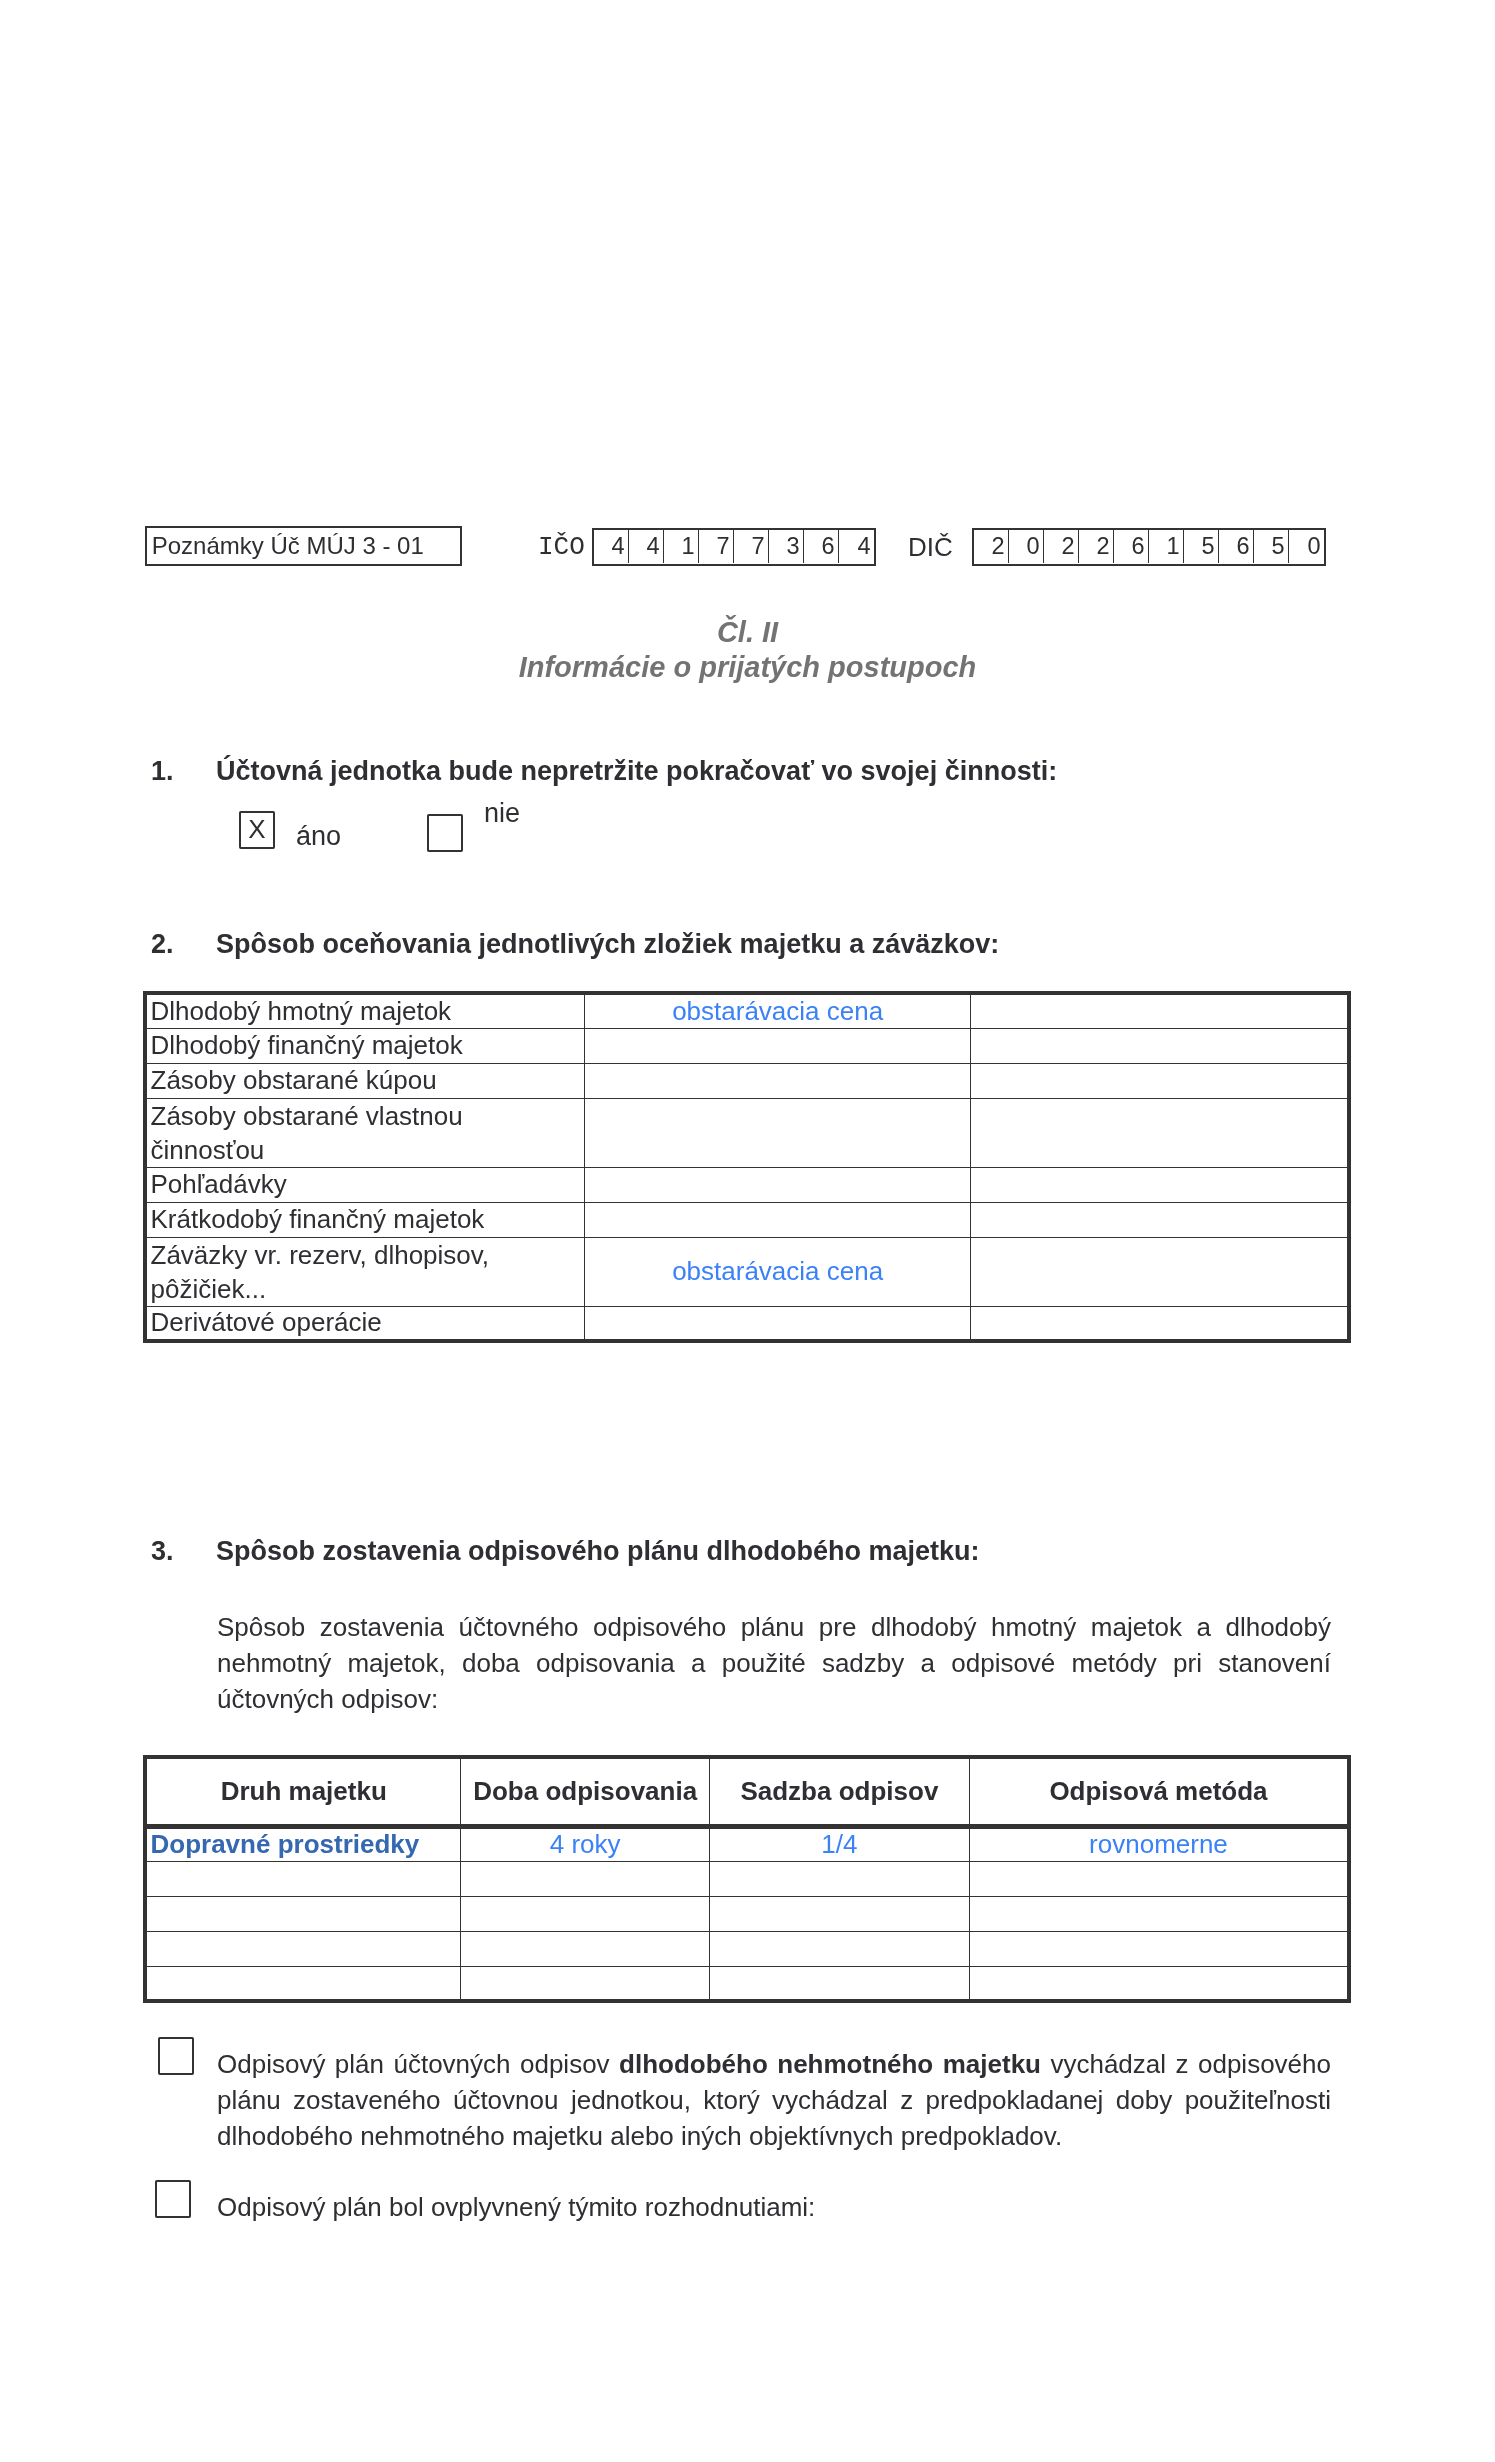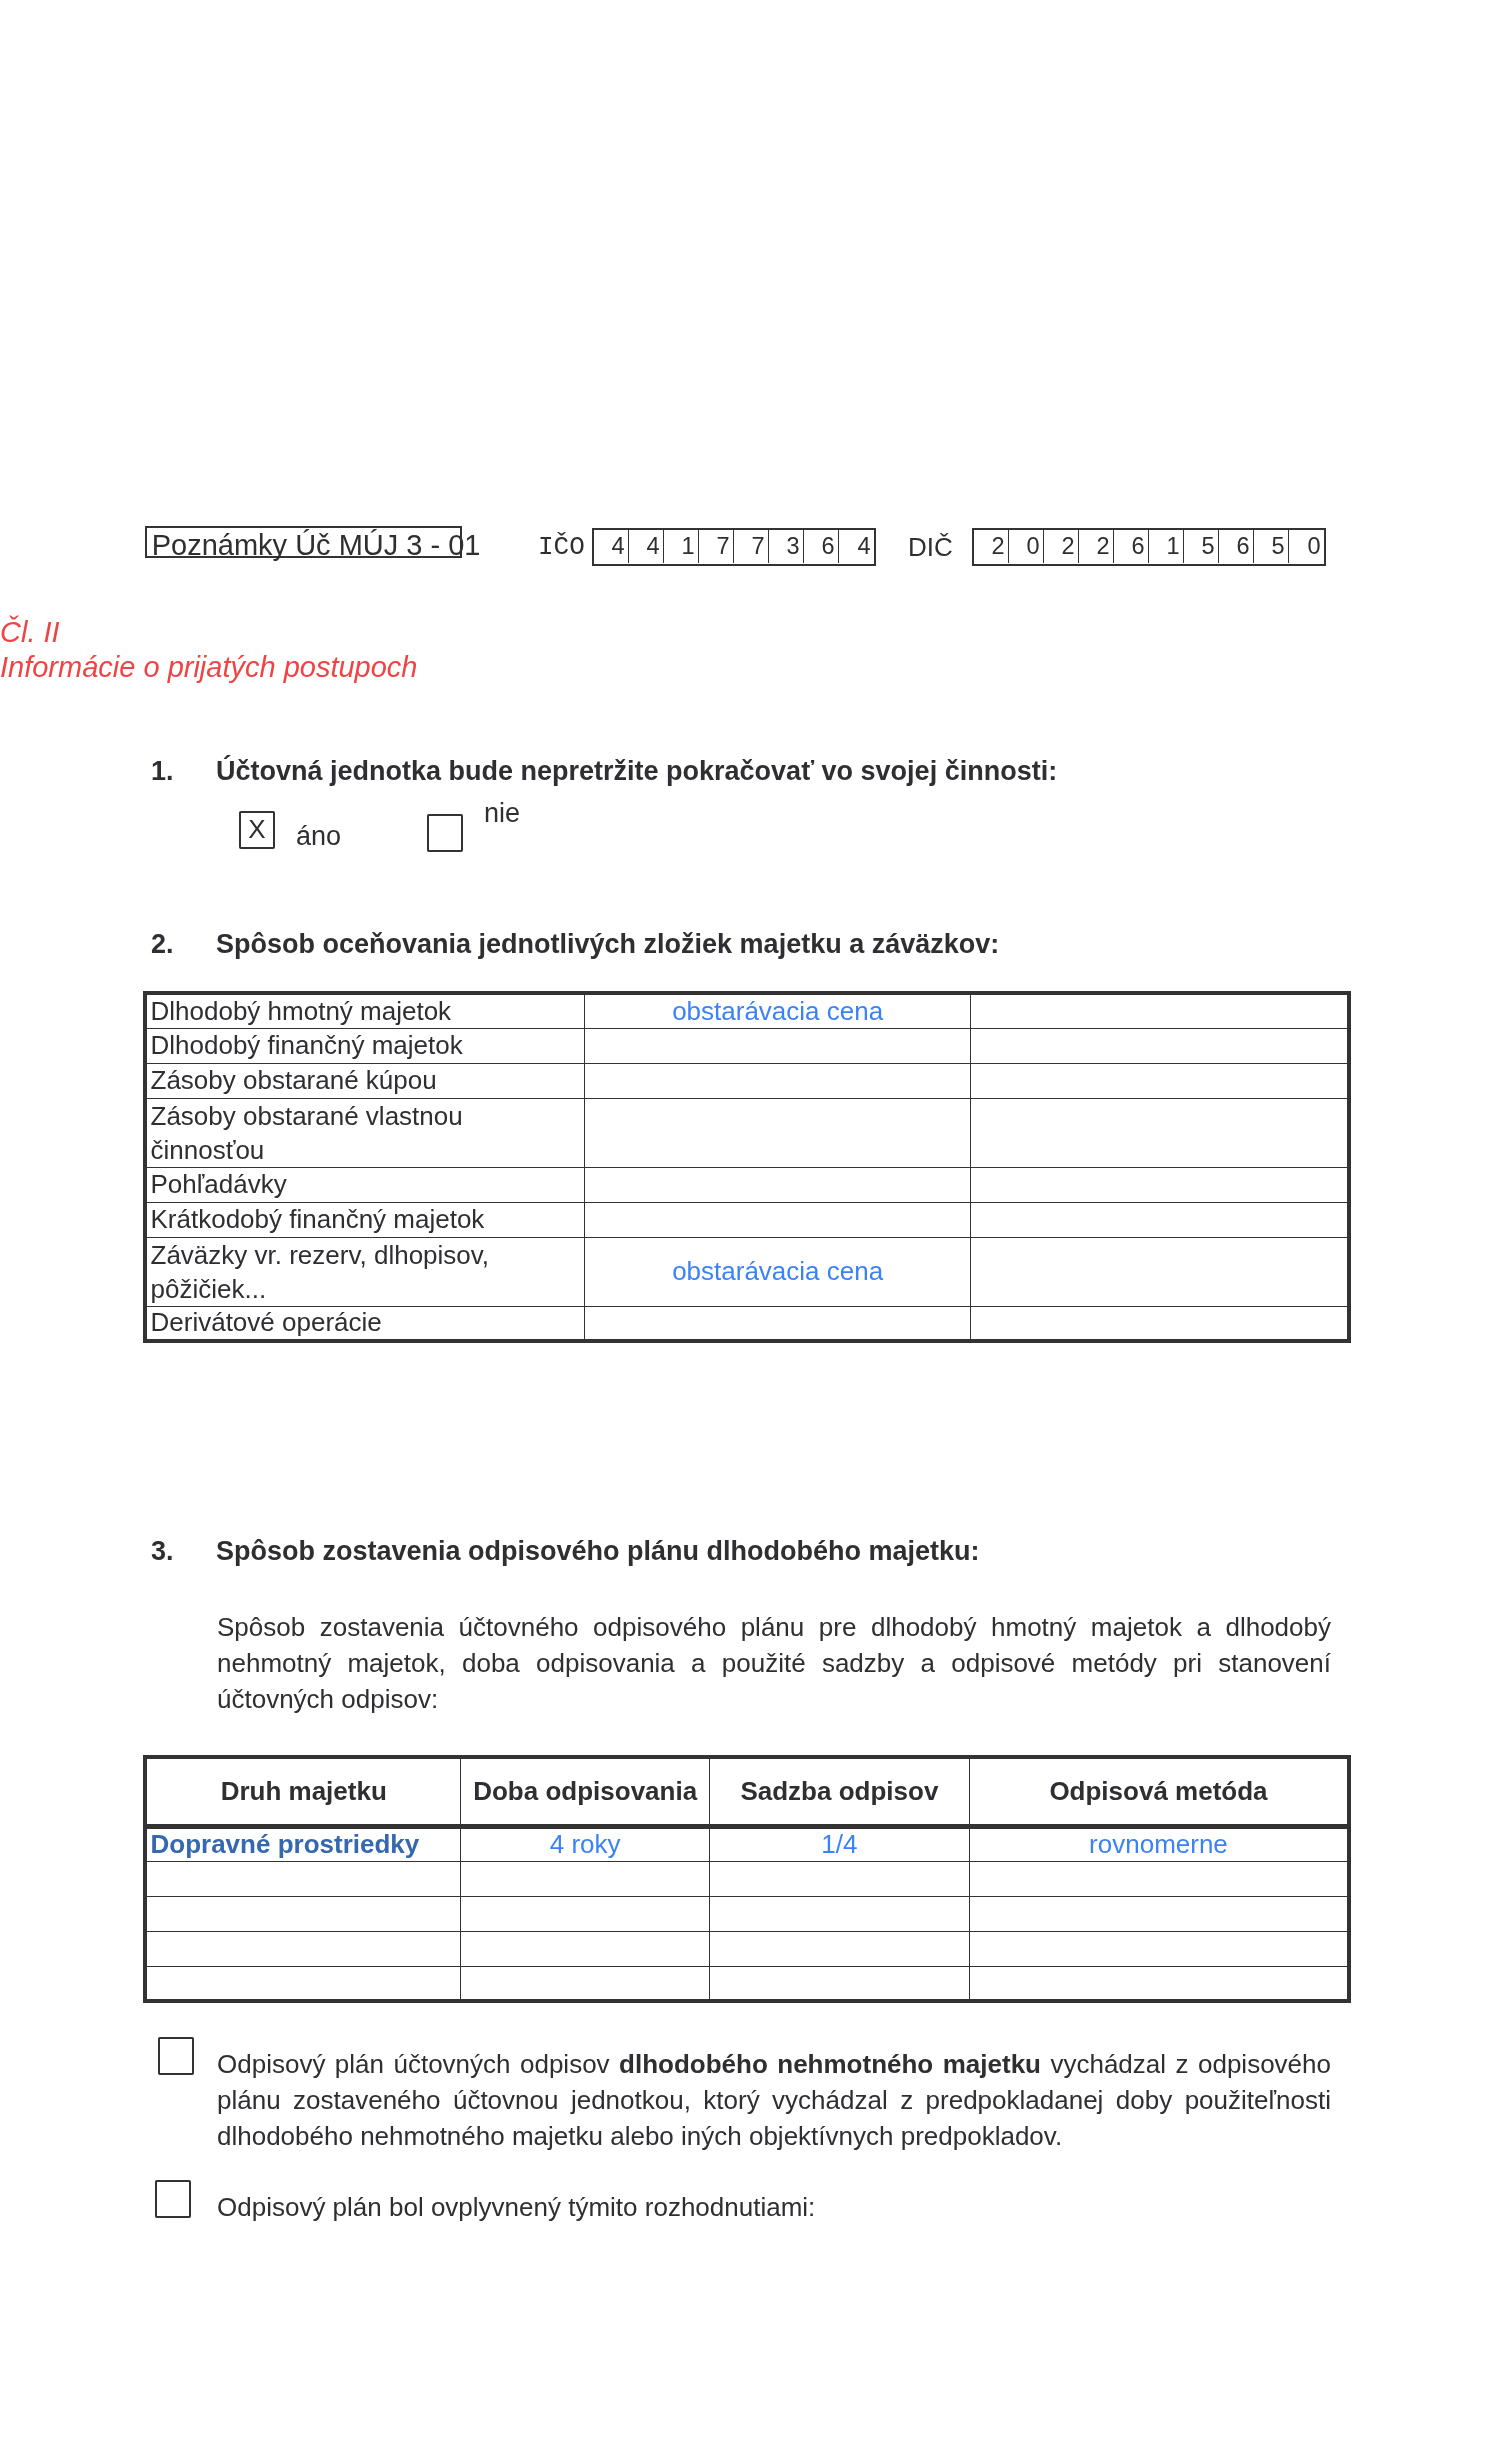--- a/index.html
+++ b/index.html
@@ -4,35 +4,35 @@
 <style>
   html, body { margin: 0; padding: 0; background: #ffffff; }
   body {
     width: 1495px; height: 2462px; position: relative; overflow: hidden;
     font-family: "Liberation Sans", sans-serif; color: #2e2e33;
   }
   .abs { position: absolute; }
 
   
   .form-code {
-    left: 145px; top: 526px; width: 317px; height: 32px;
+    left: 145px; top: 526px; width: 317px; height: 40px;
     border: 2.3px solid #333; box-sizing: border-box;
-    font-size: 29px; line-height: 35px; padding-left: 4.7px; white-space: nowrap;
+    font-size: 24px; line-height: 35px; padding-left: 4.7px; white-space: nowrap;
   }
   .id-label { font-size: 26px; top: 532px; }
   .id-boxes { display: flex; border: 2.3px solid #333; box-sizing: border-box; height: 38px; top: 528px; }
   .id-box {
     width: 35px; height: 33px; border-right: 1.8px solid #333; box-sizing: border-box;
     font-size: 23.5px; text-align: right; padding-right: 3.5px; line-height: 33px;
   }
   .id-box:last-child { border-right: none; }
 
   .green-title {
-    left: 0; width: 1495px; text-align: left; color: #ef4444;
-    font-style: italic; font-weight: normal; font-size: 29px;
+    left: 0; width: 1495px; text-align: center; color: #737373;
+    font-style: italic; font-weight: bold; font-size: 29px;
   }
 
   .sec-num { font-weight: bold; font-size: 27px; }
   .sec-title { font-weight: bold; font-size: 27px; white-space: nowrap; }
 
   .checkbox {
     width: 36px; height: 38px; border: 2.9px solid #333; border-radius: 1.8px; box-sizing: border-box;
     text-align: center; font-size: 26px; line-height: 32px;
   }
   .cb-label { font-size: 27px; }

